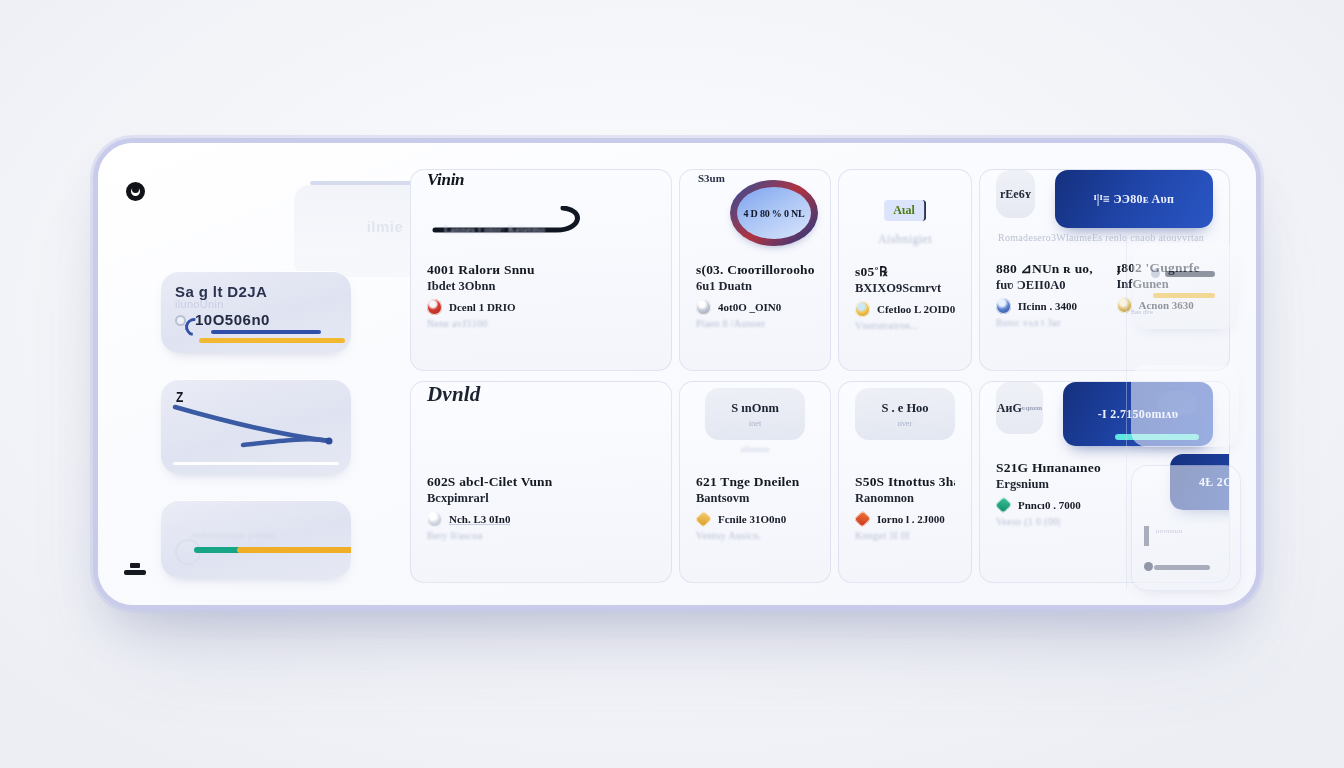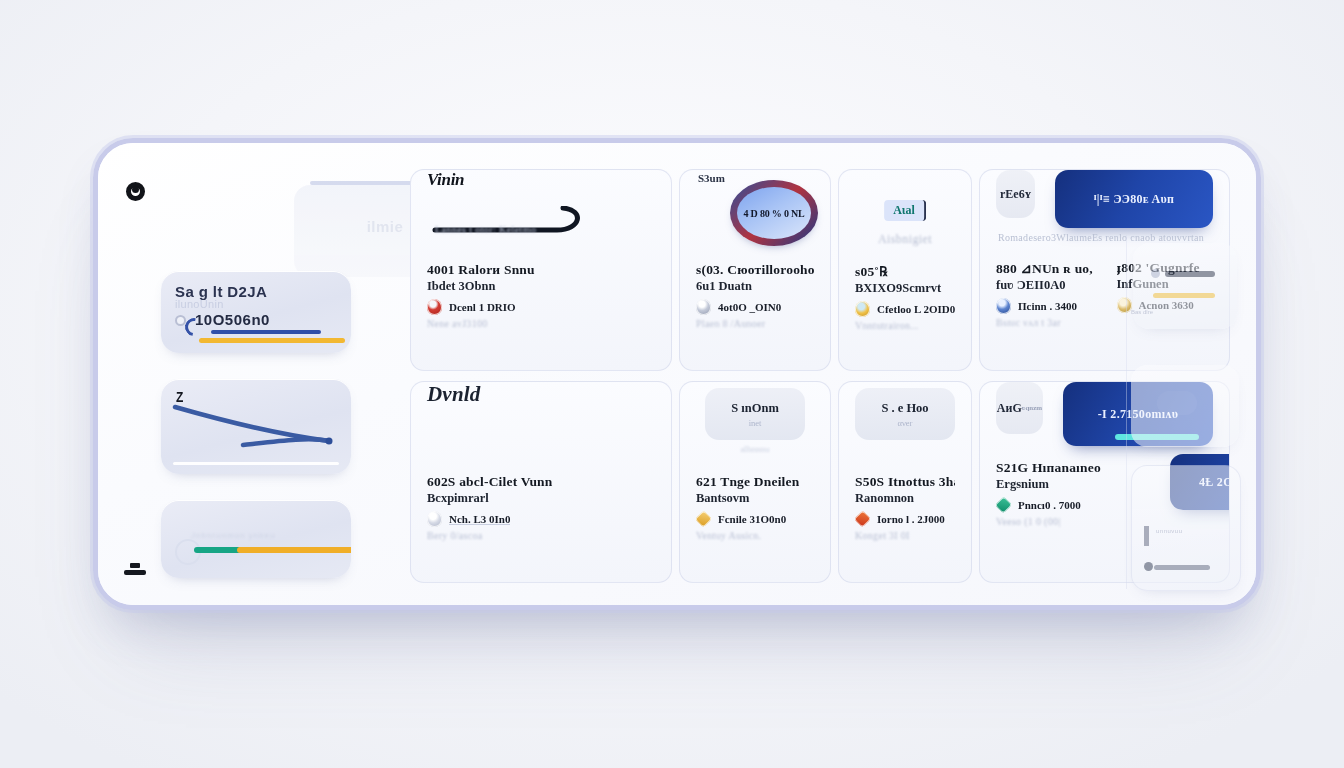--- a/index.html
+++ b/index.html
@@ -208,21 +208,21 @@
   .pin.gold2  i{ background:radial-gradient(circle at 42% 34%, #faf3dd 0 24%, #dcbc6b 50%, #a98a2e 100%); }
   .pin.amber  i{ background:linear-gradient(145deg,#f7d27a,#d99a1d); border-radius:4px; transform:rotate(45deg) scale(.78); }
   .pin.orange i{ background:linear-gradient(145deg,#f07a3a,#c9321b); border-radius:4px; transform:rotate(45deg) scale(.78); }
   .pin.green  i{ background:linear-gradient(145deg,#3fc39a,#0c8a68); border-radius:4px; transform:rotate(45deg) scale(.78); }
   .pin.grey   i{ background:radial-gradient(circle at 40% 32%, #ffffff 0 24%, #d6dae6 48%, #a8b0c4 100%); }
 
   
   .vinin{ font-size:17px; font-weight:800; color:#0f131b; font-style:italic; letter-spacing:-.3px; }
   .sweep{ position:absolute; left:2px; top:36px; }
   .capline{
-    position:absolute; left:8px; top:54px; font-size:10px; color:#b9c0d3;
+    position:absolute; left:17px; top:54px; font-size:10px; color:#b9c0d3;
     letter-spacing:.4px; filter: blur(.8px);
   }
 
   
   .tile{
     border-radius:14px;
     background:linear-gradient(178deg,#eef0f7 0%, #e3e7f1 100%);
     display:flex; flex-direction:column; align-items:center; justify-content:center;
   }
   .tile .tt{ font-size:12.5px; font-weight:700; color:#1b2230; filter: blur(.35px); }
@@ -242,21 +242,21 @@
     width:100%; height:100%; border-radius:50%;
     background: linear-gradient(150deg,#7ea4ef 0%, #a9c4f5 45%, #dbe6fb 100%);
     display:flex; align-items:center; justify-content:center;
     font-size:10px; font-weight:800; color:#12182a; letter-spacing:-.2px;
     filter: blur(.2px);
   }
 
   
   .chip{
     position:absolute; left:50%; top:30px; transform:translateX(-50%);
-    background:#dbe4fa; color:#0f766e; font-size:12px; font-weight:700;
+    background:#dbe4fa; color:#4d7c0f; font-size:12px; font-weight:700;
     padding:3px 9px; border-radius:4px; filter: blur(.35px);
     border-right:2px solid #2b3350;
   }
   .chipcap{
     position:absolute; left:0; right:0; top:62px; text-align:center;
     font-size:12px; color:#b7bed2; letter-spacing:.4px; filter: blur(.8px);
   }
 
   
   .bighead{ position:relative; height:88px; display:flex; align-items:flex-start; gap:20px; }

